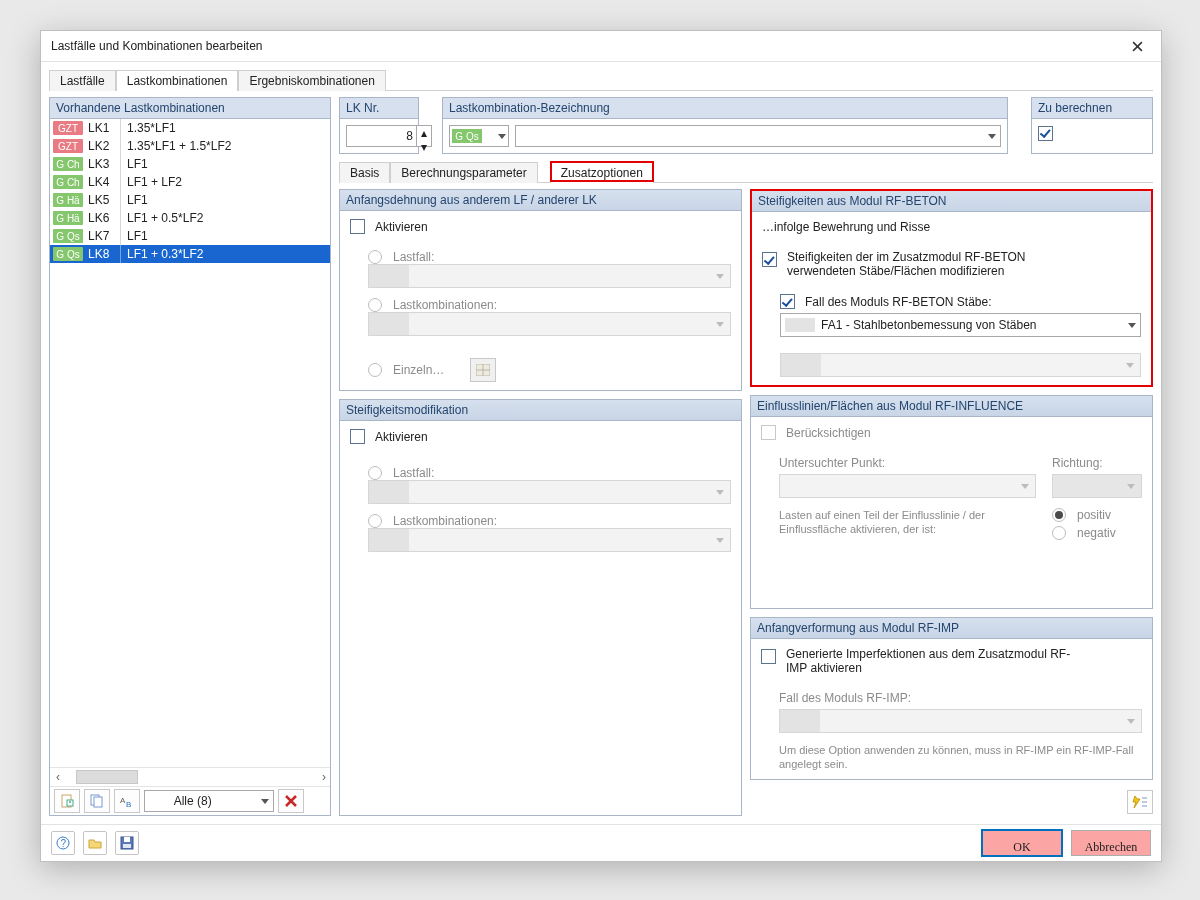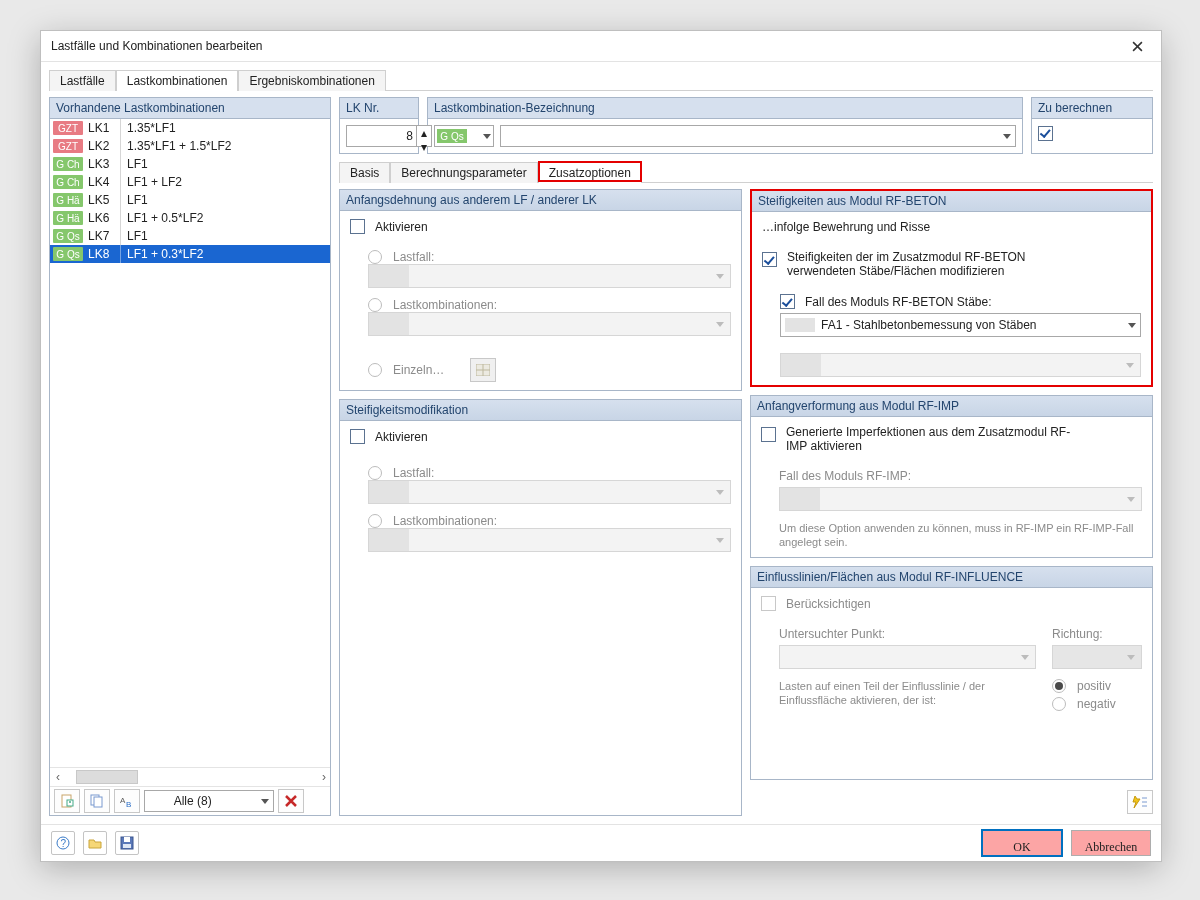--- a/index.html
+++ b/index.html
@@ -47,40 +47,40 @@
   .left-scroll{height:18px;border-top:1px solid #e4e4e4;display:flex;align-items:center;}
   .left-scroll .thumb{width:60px;height:12px;background:#dcdcdc;margin-left:10px;border:1px solid #c8c8c8;}
   .left-scroll .arr{width:16px;text-align:center;color:#666;}
   .left-toolbar{height:28px;border-top:1px solid #e4e4e4;display:flex;align-items:center;gap:4px;padding:0 4px;}
   .ico-btn{width:24px;height:22px;border:1px solid #c8c8c8;background:#fdfdfd;display:flex;align-items:center;justify-content:center;}
   .combo{height:20px;border:1px solid var(--field-border);background:#fff;display:flex;align-items:center;padding:0 4px;font-size:12px;}
   .combo .arrow{margin-left:auto;}
   .arrow{width:0;height:0;border-left:4px solid transparent;border-right:4px solid transparent;border-top:5px solid #555;}
 
   .right{flex:1;display:flex;flex-direction:column;gap:6px;min-height:0;}
-  .rtop{display:flex;gap:8px;}
+  .rtop{display:flex;gap:23px;}
   .mini-group{border:1px solid var(--panel-border);display:flex;flex-direction:column;}
   .mini-group .head{background:var(--panel-head);color:#23456e;padding:3px 6px;border-bottom:1px solid var(--panel-border);}
   .mini-group .body2{padding:6px;}
   .fld{height:20px;border:1px solid var(--field-border);background:#fff;display:flex;align-items:center;padding:0 4px;}
   .fld.num{width:62px;justify-content:flex-end;padding-right:18px;position:relative;}
   .fld.num .spin{position:absolute;right:0;top:0;bottom:0;width:14px;border-left:1px solid var(--field-border);display:flex;flex-direction:column;}
   .fld.num .spin div{flex:1;display:flex;align-items:center;justify-content:center;}
   .tiny-combo{width:54px;height:20px;border:1px solid var(--field-border);background:#fff;display:flex;align-items:center;padding:0 2px;}
   .tiny-combo .tagin{width:30px;height:14px;background:var(--tag-green);color:#fff;font-size:10px;display:flex;align-items:center;justify-content:center;}
   .long-combo{flex:1;height:20px;border:1px solid var(--field-border);background:#fff;display:flex;align-items:center;padding:0 4px;}
   .chk{width:13px;height:13px;border:1px solid #5b7290;background:#fff;display:inline-flex;align-items:center;justify-content:center;margin-right:4px;}
   .chk.on::after{content:"";width:8px;height:4px;border-left:2px solid #1a4e9b;border-bottom:2px solid #1a4e9b;transform:rotate(-50deg) translateY(-1px);}
 
   
   .subtabs{display:flex;align-items:flex-end;height:22px;border-bottom:1px solid #d0d0d0;}
   .subtab{padding:3px 10px;border:1px solid #cfcfcf;border-bottom:none;background:#f4f4f4;position:relative;top:1px;}
   .subtab.active{background:#fff;}
   .hl-box{position:absolute;top:0;left:0;right:0;bottom:0;border:2px solid var(--hl-red);pointer-events:none;}
-  .subtab-wrap{position:relative;}
+  .subtab-wrap{position:relative;margin-left:12px;}
 
   .panels{flex:1;display:flex;gap:8px;min-height:0;}
   .pcol{flex:1;display:flex;flex-direction:column;gap:8px;min-height:0;}
   .group{border:1px solid var(--panel-border);display:flex;flex-direction:column;}
   .group .ghead{background:linear-gradient(180deg,var(--panel-head) 0%,var(--panel-head2) 100%);color:#23456e;padding:3px 6px;border-bottom:1px solid var(--panel-border);}
   .group .gbody{padding:8px 10px;display:flex;flex-direction:column;gap:16px;}
   .radio{width:12px;height:12px;border:1px solid #8b8b8b;border-radius:50%;display:inline-block;margin-right:5px;position:relative;}
   .radio.grey{border-color:#bcbcbc;}
   .radio.on::after{content:"";position:absolute;inset:2px;border-radius:50%;background:#4a4a4a;}
   .disabled{color:var(--grey-text);}
@@ -359,39 +359,20 @@
                   </div>
                   <div style="height:12px"></div>
                   <div class="dcombo" style="margin-top:4px">
                       <div class="db"></div>
                       <div class="arrow"></div>
                     </div>
                 </div>
               </div>
             </div>
 
-            <div class="group">
-              <div class="ghead">Anfangverformung aus Modul RF-IMP</div>
-              <div class="gbody">
-                <div class="row" style="align-items:flex-start">
-                  <span class="chk" style="margin-top:2px"></span>
-                  <span style="max-width:300px">Generierte Imperfektionen aus dem Zusatzmodul RF-IMP aktivieren</span>
-                </div>
-                <div class="indent disabled">
-                  <div>Fall des Moduls RF-IMP:</div>
-                  <div class="dcombo" style="margin-top:4px">
-                      <div class="db"></div>
-                      <div class="arrow"></div>
-                    </div>
-                  <div style="height:10px"></div>
-                  <div class="hint">Um diese Option anwenden zu können, muss in RF-IMP ein RF-IMP-Fall angelegt sein.</div>
-                </div>
-              </div>
-            </div>
-
             <div class="group grow">
               <div class="ghead">Einflusslinien/Flächen aus Modul RF-INFLUENCE</div>
               <div class="gbody disabled">
                 <div class="row">
                     <span class="chk" style="border-color:#c8c8c8"></span>
                     <span>Berücksichtigen</span>
                   </div>
                 <div class="indent">
                   <div class="row">
                     <div style="flex:1">
@@ -418,20 +399,39 @@
                       <div class="row" style="margin-top:4px">
                           <span class="radio grey"></span>
                           <span>negativ</span>
                         </div>
                     </div>
                   </div>
                 </div>
               </div>
             </div>
 
+            <div class="group">
+              <div class="ghead">Anfangverformung aus Modul RF-IMP</div>
+              <div class="gbody">
+                <div class="row" style="align-items:flex-start">
+                  <span class="chk" style="margin-top:2px"></span>
+                  <span style="max-width:300px">Generierte Imperfektionen aus dem Zusatzmodul RF-IMP aktivieren</span>
+                </div>
+                <div class="indent disabled">
+                  <div>Fall des Moduls RF-IMP:</div>
+                  <div class="dcombo" style="margin-top:4px">
+                      <div class="db"></div>
+                      <div class="arrow"></div>
+                    </div>
+                  <div style="height:10px"></div>
+                  <div class="hint">Um diese Option anwenden zu können, muss in RF-IMP ein RF-IMP-Fall angelegt sein.</div>
+                </div>
+              </div>
+            </div>
+
             <div class="right-bottom">
               <div class="ico-btn">
                 <svg width="16" height="16">
                   <path d="M3 2 L1 8 L4 8 L2 14 L8 5 L5 5 Z" fill="#f0c419" stroke="#c79a10"></path>
                   <path d="M10 4h5M10 8h5M10 12h5" stroke="#7a9ad0"></path>
                 </svg>
               </div>
             </div>
           </div>
         </div>

